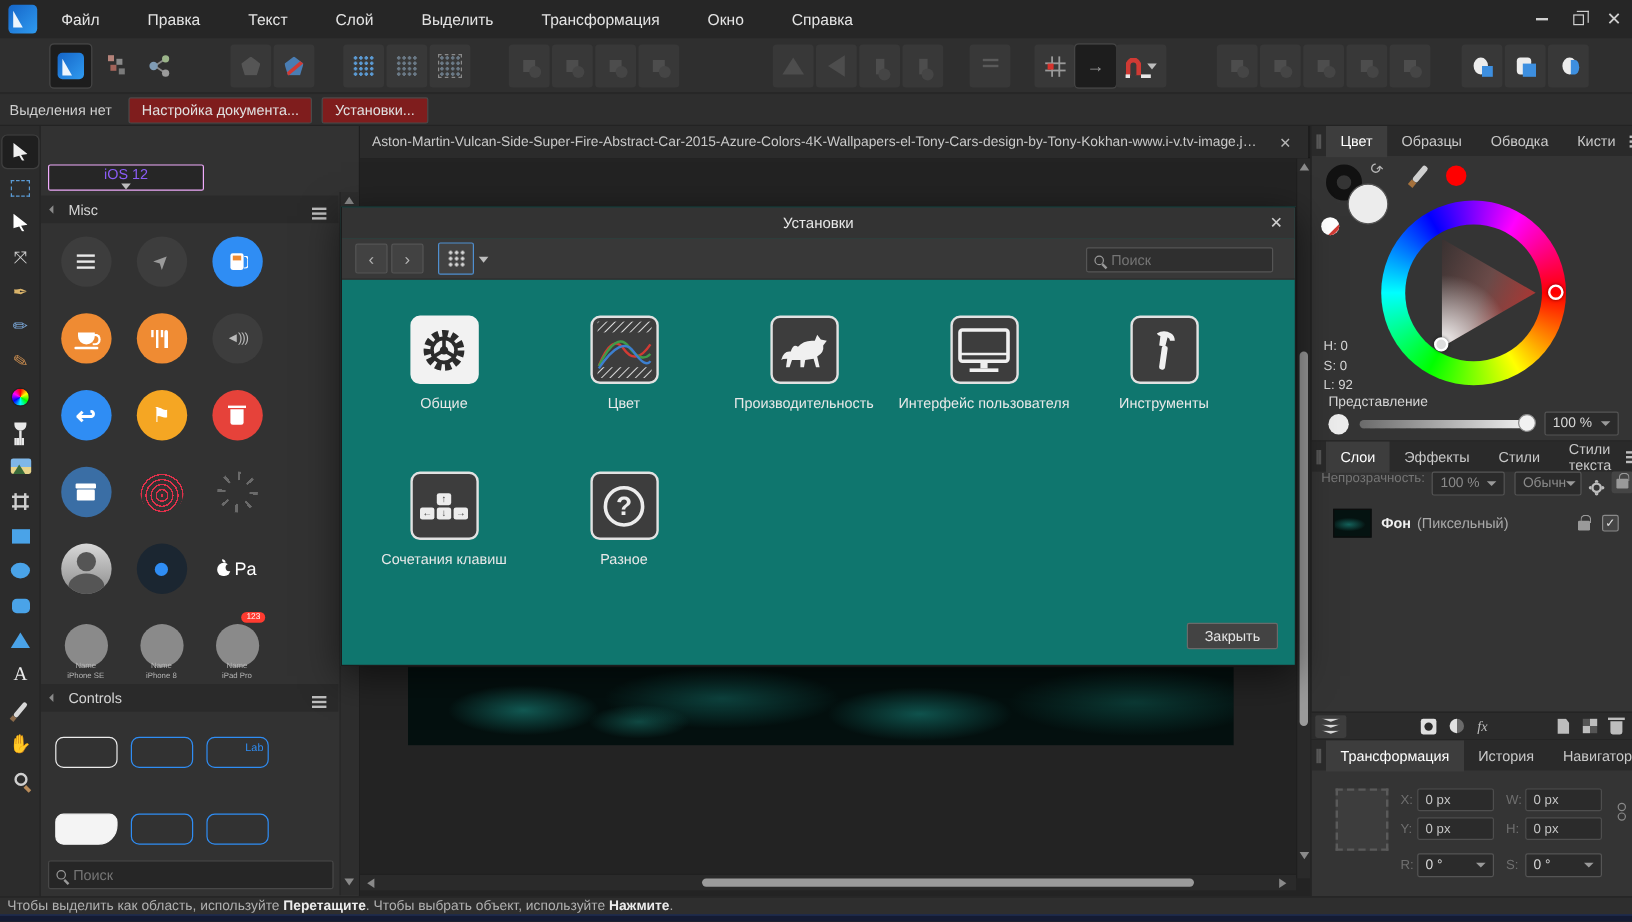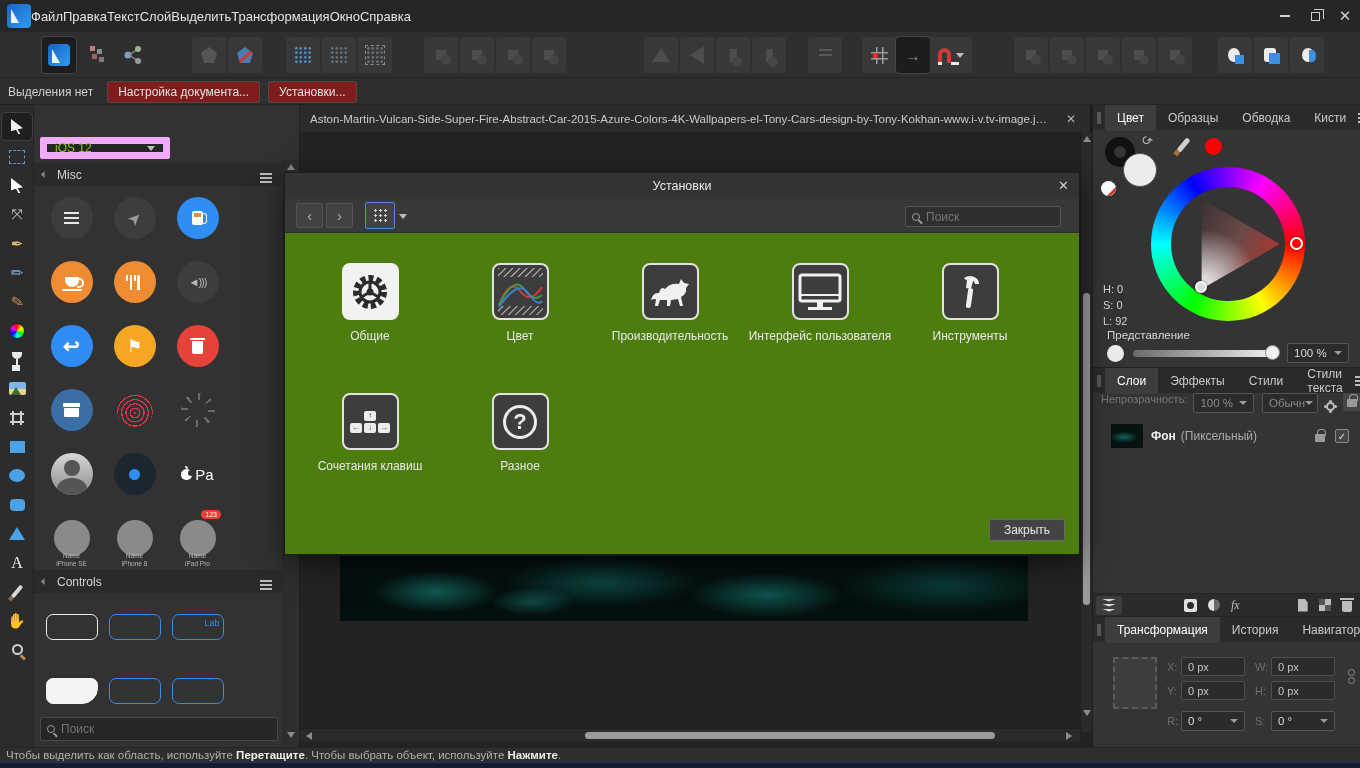--- a/index.html
+++ b/index.html
@@ -5,21 +5,21 @@
   * { margin:0; padding:0; box-sizing:border-box; }
   html,body { width:1360px; height:768px; overflow:hidden; background:#2e2e2e;
     font-family:"Liberation Sans", sans-serif; color:#ddd; }
   .ic { display:flex; align-items:center; justify-content:center; }
 
   
   #menubar { position:absolute; left:0; top:0; width:1360px; height:32px; background:#262626; display:flex; align-items:center; }
   .applogo { width:24px; height:24px; border-radius:4px; background:linear-gradient(135deg,#1565c8,#2f9bf0); position:relative; margin-left:7px; overflow:hidden; }
   .applogo:after { content:""; position:absolute; left:4px; top:5px; width:0; height:0;
     border-left:8px solid rgba(255,255,255,.92); border-top:14px solid transparent; }
-  .menuitem { padding:0 0; font-size:13px; color:#e4e4e4; height:32px; display:flex; align-items:center; cursor:default; }
+  .menuitem { padding:0 20px; font-size:13px; color:#e4e4e4; height:32px; display:flex; align-items:center; cursor:default; }
   #wincontrols { margin-left:auto; display:flex; align-items:center; height:32px; }
   .winbtn { width:30px; height:24px; display:flex; align-items:center; justify-content:center; color:#cfcfcf; font-size:13px; }
   .minglyph { width:10px; height:2px; background:#cfcfcf; }
   .restglyph { width:9px; height:9px; border:1px solid #cfcfcf; position:relative; }
   .restglyph:before { content:""; position:absolute; left:2px; top:-4px; width:9px; height:9px; border:1px solid #cfcfcf; border-left:none; border-bottom:none; }
 
   
   #toolbar { position:absolute; left:0; top:32px; width:1360px; height:46px; background:#2f2f2f; border-bottom:1px solid #242424; }
   .tbtn { position:absolute; top:5px; width:34px; height:36px; border-radius:3px; display:flex; align-items:center; justify-content:center; }
   .tbtn.grp { background:#383838; }
@@ -82,21 +82,21 @@
   .zoomg { width:11px; height:11px; border:2px solid #d0d0d0; border-radius:50%; position:relative; }
   .zoomg:after { content:""; position:absolute; right:-5px; bottom:-5px; width:6px; height:2.5px; background:#b98c5a; transform:rotate(45deg); }
 
   
   #assets { position:absolute; left:34px; top:105px; width:266px; height:642px; background:#323232; border-right:1px solid #1f1f1f; }
   .ptabs { position:absolute; left:0; top:0; width:100%; height:26px; background:#2a2a2a; display:flex; align-items:center; font-size:12px; color:#c9c9c9; }
   .ptab { padding:0 12px; height:26px; display:flex; align-items:center; }
   .ptab.act { background:#3d3d3d; color:#fff; }
   .grip { width:8px; height:12px; border-left:2px solid #565656; border-right:2px solid #565656; margin:0 4px; }
   .hamb { width:12px; height:2px; background:#bdbdbd; box-shadow:0 4px 0 #bdbdbd, 0 8px 0 #bdbdbd; position:relative; top:-4px; }
-  .selectbox { position:absolute; left:6px; top:32px; width:130px; height:22px; background:#262626; border:7px solid #f0abfc; border-radius:2px; font-size:12px; color:#84cc16; display:flex; align-items:center; padding:0 8px; justify-content:space-between; }
+  .selectbox { position:absolute; left:6px; top:32px; width:130px; height:22px; background:#262626; border:1px solid #f0abfc; border-radius:2px; font-size:12px; color:#8b5cf6; display:flex; align-items:center; padding:0 8px; justify-content:space-between;flex-direction:column; }
   .secthead { position:absolute; left:0; width:248px; height:23px; background:#2a2a2a; display:flex; align-items:center; font-size:12px; color:#d5d5d5; }
   .tri-coll { width:0; height:0; border-top:5px solid #8a8a8a; border-right:5px solid transparent; margin:0 10px 0 8px; transform:rotate(-45deg); }
   .miscgrid { position:absolute; left:6px; width:189px; display:grid; grid-template-columns:63px 63px 63px; }
   .cell { height:64px; display:flex; align-items:center; justify-content:center; position:relative; }
   .circ { width:42px; height:42px; border-radius:50%; display:flex; align-items:center; justify-content:center; }
   .c-dark { background:#3d3d3d; } .c-blue { background:#2f8df4; } .c-orange { background:#ef8b33; }
   .c-red { background:#e6423a; } .c-steel { background:#3a6ea5; } .c-amber { background:#f5a623; }
   .i-list { width:15px; height:2px; background:#e8e8e8; box-shadow:0 5px 0 #e8e8e8, 0 10px 0 #e8e8e8; position:relative; top:-5px; }
   .i-nav { color:#9a9a9a; font-size:16px; transform:rotate(-45deg); }
   .i-fuel { width:11px; height:14px; background:#fff; border-radius:2px; position:relative; }
@@ -158,21 +158,21 @@
       radial-gradient(60px 20px at 28% 70%, rgba(40,180,165,.35), transparent 70%),
       #04100f; }
   .vscroll { position:absolute; right:0; top:27px; width:12px; height:600px; background:#2a2a2a; border-left:1px solid #1f1f1f; }
   .vthumb { position:absolute; left:2px; top:161px; width:7px; height:312px; background:#9b9b9b; border-radius:4px; }
   .hscroll { position:absolute; left:0; bottom:5px; width:780px; height:14px; background:#2a2a2a; border-top:1px solid #1f1f1f; }
   .hthumb { position:absolute; left:285px; top:3px; width:410px; height:7px; background:#9b9b9b; border-radius:4px; }
   .larr { width:0; height:0; border-top:4px solid transparent; border-bottom:4px solid transparent; border-right:6px solid #8a8a8a; }
   .rarr { width:0; height:0; border-top:4px solid transparent; border-bottom:4px solid transparent; border-left:6px solid #8a8a8a; }
 
   
-  #prefdlg { position:absolute; left:284px; top:172px; width:796px; height:383px; background:#4d7c0f; border:1px solid #1c1c1c; box-shadow:0 8px 30px rgba(0,0,0,.55); z-index:5; }
+  #prefdlg { position:absolute; left:284px; top:172px; width:796px; height:383px; background:#0f766e; border:1px solid #1c1c1c; box-shadow:0 8px 30px rgba(0,0,0,.55); z-index:5; }
   #dlghead { position:absolute; left:0; top:0; width:100%; height:26px; background:#333; display:flex; align-items:center; justify-content:center; font-size:12.5px; color:#e8e8e8; }
   #dlghead .x { position:absolute; right:10px; top:5px; color:#cfcfcf; font-size:13px; }
   #dlgtools { position:absolute; left:0; top:26px; width:100%; height:34px; background:#383838; border-bottom:1px solid #2d2d2d; }
   .navbtn { position:absolute; top:4px; width:27px; height:25px; background:#424242; border:1px solid #555; border-radius:2px; display:flex; align-items:center; justify-content:center; color:#b5b5b5; font-size:14px; }
   .gridbtn { position:absolute; left:80px; top:3px; width:30px; height:27px; background:#424242; border:1px solid #4f8fd0; border-radius:2px; display:flex; align-items:center; justify-content:center; }
   .gridglyph { width:15px; height:15px; background-image:radial-gradient(#d8d8d8 1.3px, transparent 1.4px); background-size:5px 5px; }
   .dsearch { position:absolute; right:18px; top:7px; width:156px; height:21px; background:#2f2f2f; border:1px solid #555; border-radius:2px; display:flex; align-items:center; padding:0 6px; }
   .pref-item { position:absolute; width:148px; text-align:center; }
   .pref-icon { width:57px; height:57px; margin:0 auto; border:2px solid #e2e2e2; border-radius:8px; display:flex; align-items:center; justify-content:center; background:#3d3d3d; position:relative; overflow:hidden; }
   .pref-icon.white { background:#f2f2f2; border-color:#f2f2f2; }

